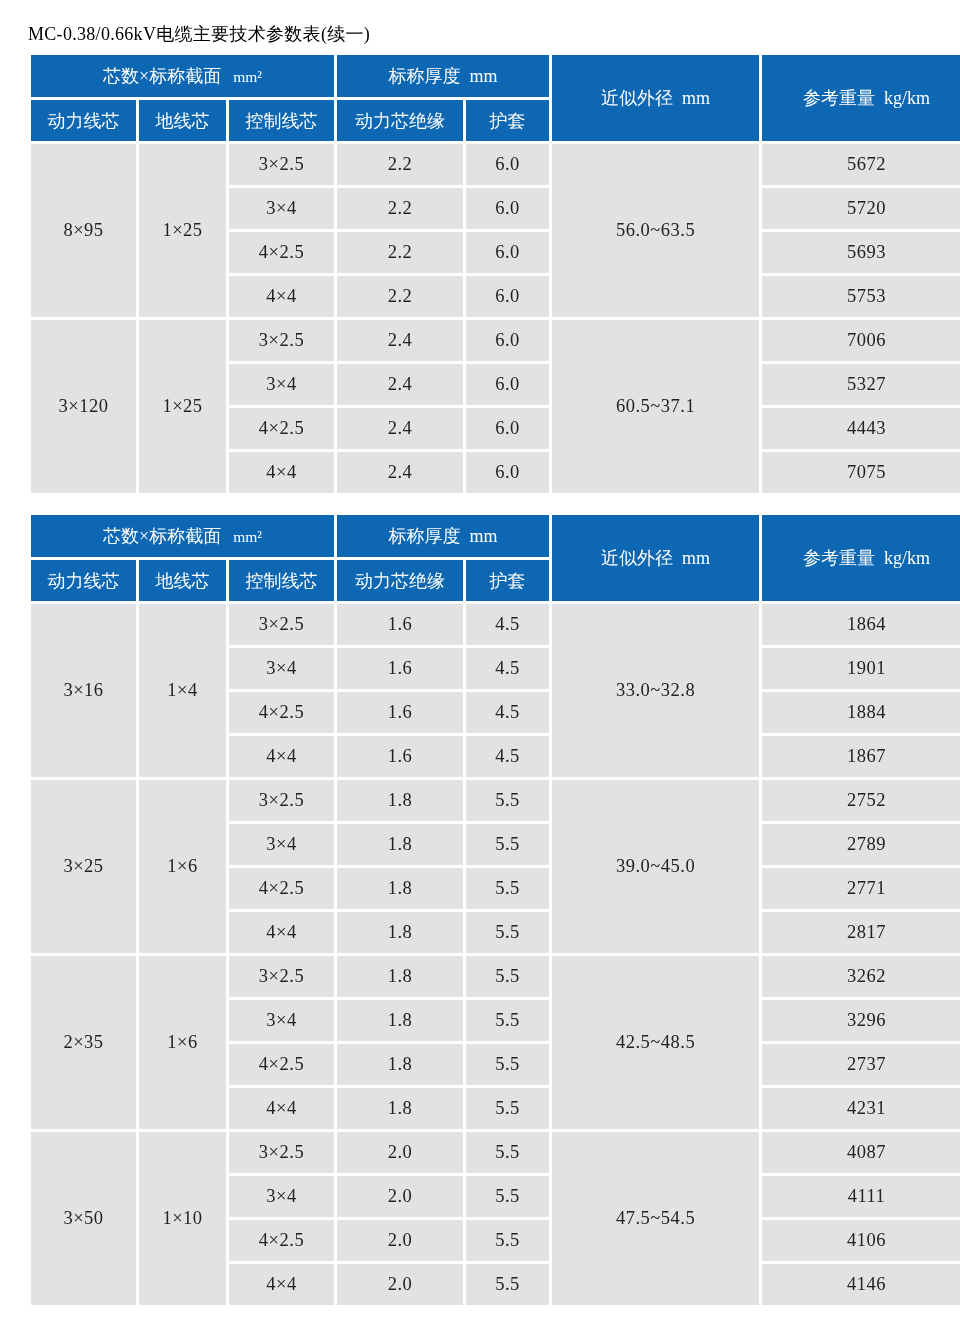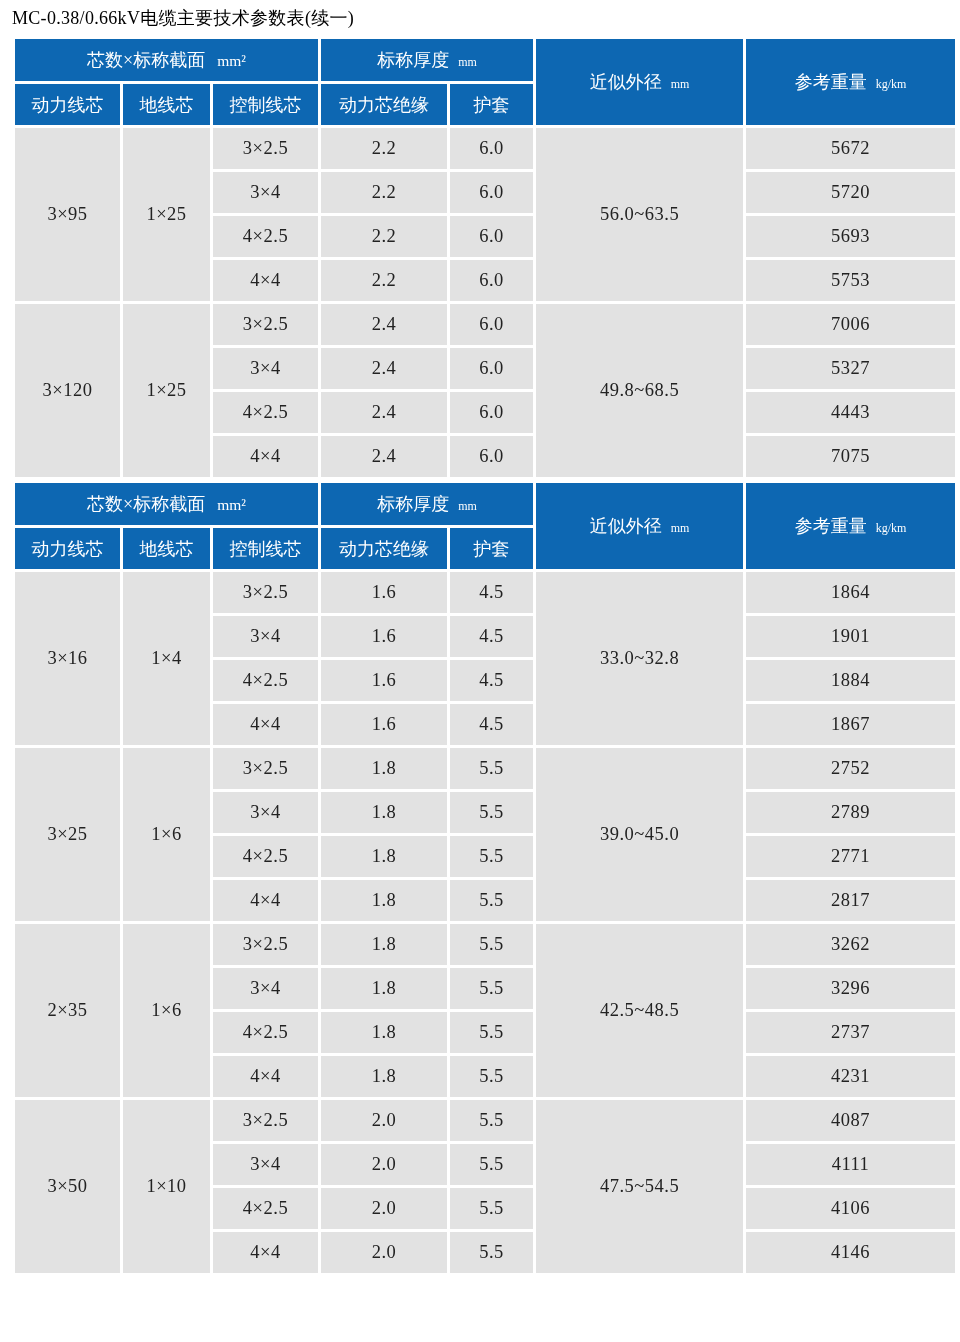--- a/index.html
+++ b/index.html
@@ -30,22 +30,22 @@
     font-size:18px;
   }
   table.spec thead tr.hrow1 th { height:45px; }
   table.spec thead tr.hrow2 th { height:44px; }
   table.spec tbody td {
     background:#e2e2e2; color:#222;
     font-size:18.5px; height:44px;
     letter-spacing:0.5px;
   }
   .unit { font-size:15.5px; margin-left:12px; letter-spacing:0; }
-  .unit-tight { font-size:12px; margin-left:9px; letter-spacing:0; }
-  .section { margin:0; }
+  .unit-tight { font-size:18px; margin-left:9px; letter-spacing:0; }
+  .section { margin:16px; }
 </style>
 </head>
 <body>
 
 <div class="page">
 
   <div class="section">
     <div class="doc-title">MC-0.38/0.66kV电缆主要技术参数表(续一)</div>
 
     <table class="spec">
@@ -68,21 +68,21 @@
         <tr class="hrow2">
           <th>动力线芯</th>
           <th>地线芯</th>
           <th>控制线芯</th>
           <th>动力芯绝缘</th>
           <th>护套</th>
         </tr>
       </thead>
       <tbody>
           <tr>
-            <td rowspan="4">3×95</td>
+            <td rowspan="4">8×95</td>
             <td rowspan="4">1×25</td>
             <td>3×2.5</td>
             <td>2.2</td>
             <td>6.0</td>
             <td rowspan="4">56.0~63.5</td>
             <td>5672</td>
           </tr>
           <tr>
             <td>3×4</td>
             <td>2.2</td>
@@ -100,21 +100,21 @@
             <td>2.2</td>
             <td>6.0</td>
             <td>5753</td>
           </tr>
           <tr>
             <td rowspan="4">3×120</td>
             <td rowspan="4">1×25</td>
             <td>3×2.5</td>
             <td>2.4</td>
             <td>6.0</td>
-            <td rowspan="4">49.8~68.5</td>
+            <td rowspan="4">60.5~37.1</td>
             <td>7006</td>
           </tr>
           <tr>
             <td>3×4</td>
             <td>2.4</td>
             <td>6.0</td>
             <td>5327</td>
           </tr>
           <tr>
             <td>4×2.5</td>

